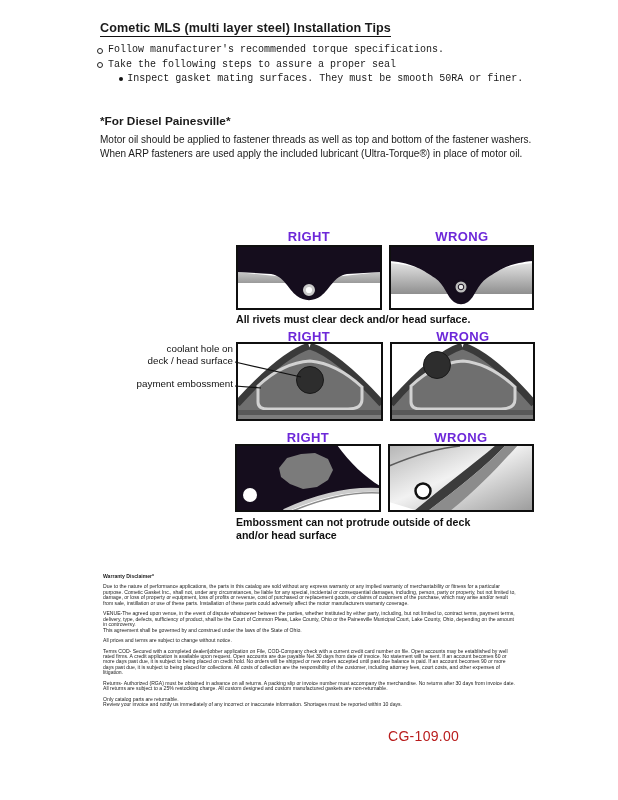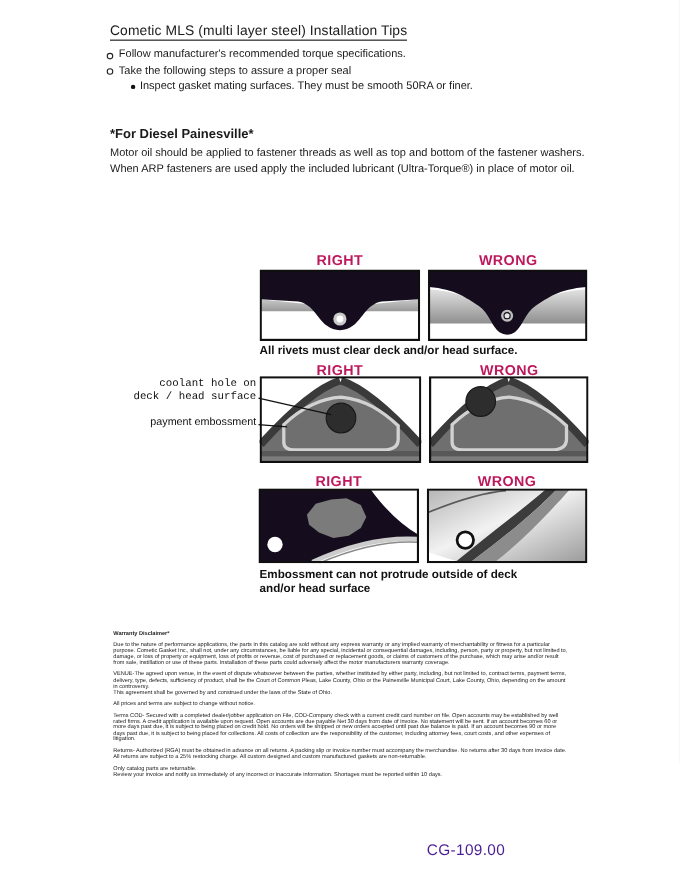--- a/index.html
+++ b/index.html
@@ -1,45 +1,45 @@
 <!DOCTYPE html>
 <html><head>
 <meta charset="utf-8">
 <style>
   html,body{margin:0;padding:0;background:#e8e8e8;}
   .page{position:relative;width:618px;height:800px;background:#ffffff;
         font-family:"Liberation Sans",sans-serif;color:#1a1a1a;overflow:hidden;}
   
-  .title{position:absolute;left:100px;top:21px;font-size:12.6px;font-weight:normal;
+  .title{position:absolute;left:100px;top:21px;font-size:12.6px;font-weight:bold;
          letter-spacing:.1px;border-bottom:1.6px solid #111;padding-bottom:1px;}
-  .tips{position:absolute;left:97px;top:43px;width:470px;font-size:10px;line-height:14.5px;}
+  .tips{position:absolute;left:97px;top:43px;width:470px;font-size:10px;line-height:14.5px;font-family:Liberation Mono, monospace;}
   .bullet-row{display:flex;align-items:flex-start;white-space:nowrap;}
   .ob{width:4px;height:4px;border:1.1px solid #222;border-radius:50%;
       margin:4.5px 5px 0 0;flex:0 0 auto;}
   .sub{margin-left:22px;}
   .fb{width:4.2px;height:4.2px;background:#111;border-radius:50%;
       margin:4.5px 4px 0 0;flex:0 0 auto;}
   .diesel{position:absolute;left:100px;top:114px;width:452px;font-size:10px;line-height:14px;}
   .diesel h3{margin:0 0 5px 0;font-size:11.8px;font-weight:bold;}
   .diesel p{margin:0 0 8px 0;}
   
   .rw-label{position:absolute;font-size:13px;font-weight:600;letter-spacing:.4px;
-            width:146px;text-align:center;color:#be185d;}
+            width:146px;text-align:center;color:#6d28d9;}
   .dbox{position:absolute;}
   .caption{position:absolute;font-size:10.6px;font-weight:600;color:#111;line-height:12.5px;}
   .side-label{position:absolute;font-size:9.8px;color:#111;text-align:right;line-height:11.5px;}
   .leader{position:absolute;left:0;top:0;pointer-events:none;z-index:6;}
   
   .disclaimer{position:absolute;left:103px;top:574px;width:413px;
               font-size:5.1px;line-height:5.45px;color:#222;}
   .disclaimer .dh{font-weight:bold;margin:0 0 5px 0;}
   .disclaimer p{margin:0 0 5px 0;}
   .disclaimer p.tight{margin:0;}
-  .footer-code{position:absolute;left:388px;top:764px;font-size:14px;
-               letter-spacing:.3px;color:#4c1d95;}
+  .footer-code{position:absolute;left:388px;top:728px;font-size:14px;
+               letter-spacing:.3px;color:#b91c1c;}
 </style>
 </head>
 <body>
 
 <div class="page">
 
   <div class="title">Cometic MLS (multi layer steel) Installation Tips</div>
 
   <div class="tips">
     <div class="bullet-row">
@@ -97,21 +97,21 @@
       <circle cx="72" cy="42" r="2.8" fill="#e6e6e6" stroke="#150d1d" stroke-width="1"></circle>
       <rect x="1" y="1" width="143" height="63" fill="none" stroke="#0f0f0f" stroke-width="2"></rect>
     </svg>
   </div>
 
   <div class="caption" style="left:236px;top:313px;">All rivets must clear deck and/or head surface.</div>
 
   <div class="rw-label" style="left:236px;top:329px;">RIGHT</div>
   <div class="rw-label" style="left:390px;top:329px;">WRONG</div>
 
-  <div class="side-label" style="left:110px;top:343px;width:123px;font-family:Liberation Mono, monospace;">
+  <div class="side-label" style="left:110px;top:343px;width:123px;">
     <div>coolant hole on</div>
     <div>deck / head surface</div>
   </div>
   <div class="side-label" style="left:110px;top:378px;width:123px;">payment embossment</div>
 
   <div class="dbox" style="left:236px;top:342px;">
     <svg width="147" height="79" viewBox="0 0 147 79">
       <rect x="1" y="1" width="145" height="77" fill="#ffffff"></rect>
       <path d="M1,64 C28,34 52,12 70,5 L77,5 C95,12 119,34 146,64 L146,78 L1,78 Z" fill="#6f6f6f"></path>
       <path d="M1,62 C30,30 54,10 73,4" fill="none" stroke="#3a3a3a" stroke-width="7"></path>

